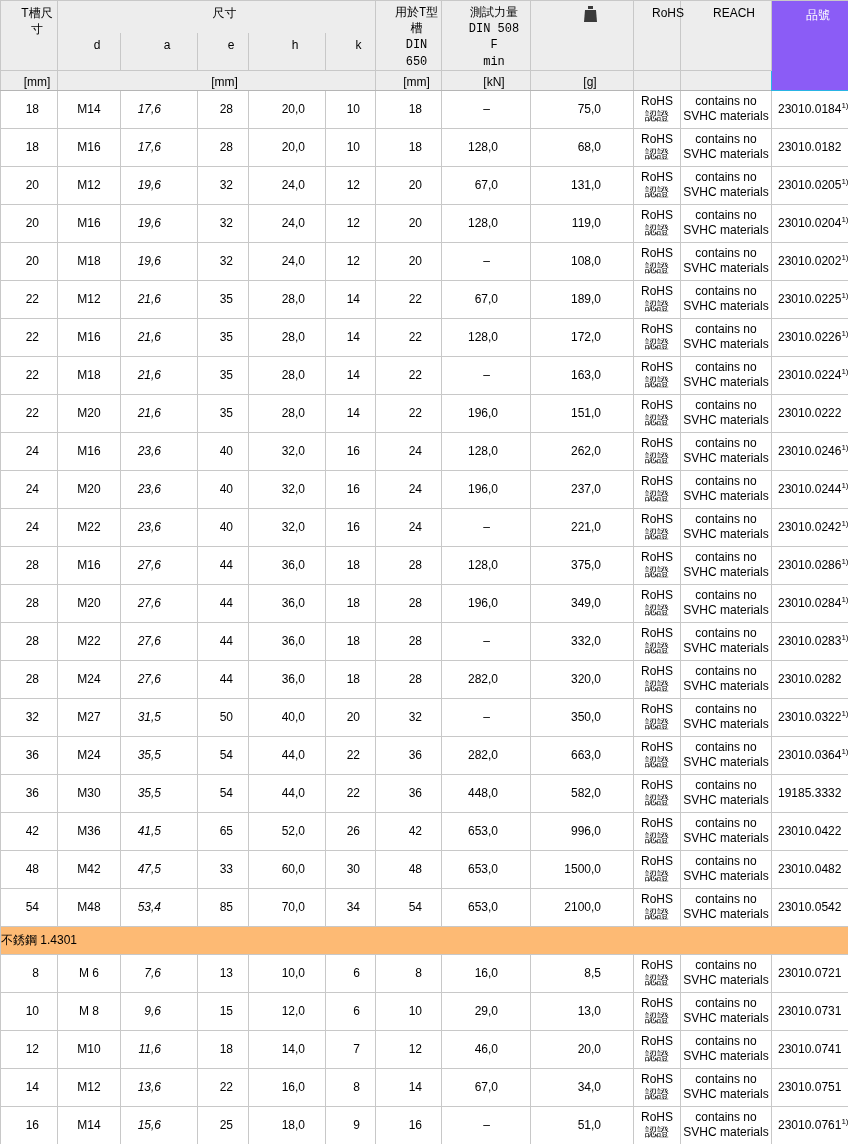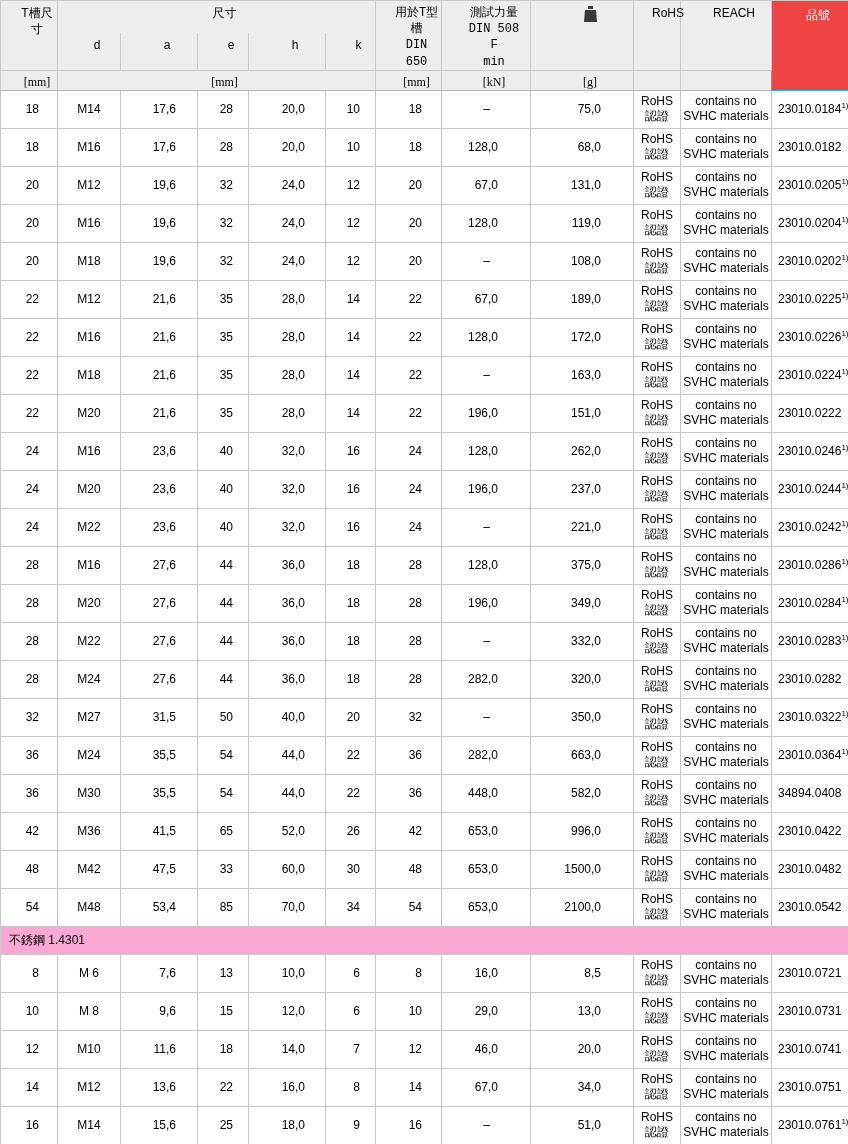--- a/index.html
+++ b/index.html
@@ -4,39 +4,39 @@
 <style>
   html,body{margin:0;padding:0;background:#ffffff;}
   body{font-family:"Liberation Sans","DejaVu Sans",sans-serif;color:#000;}
   .sheet{width:848px;background:#fff;}
   table{width:848px;border-collapse:collapse;table-layout:fixed;font-size:12px;}
   
   thead th{background:#ededed;font-weight:normal;vertical-align:top;padding:4px 2px 0 18px;
            border-right:1px solid #c8c8c8;border-left:1px solid #c8c8c8;text-align:center;line-height:1.35;}
   thead tr.h-a th{border-top:1px solid #c8c8c8;}
   thead tr.h-units th{border-top:1px solid #c8c8c8;border-bottom:1px solid #b5b5b5;padding-top:3px;}
-  thead th.partno-h{background:#ef4444;color:#ffffff;border:1px solid #29b4e5;padding-top:6px;}
-  tr.h-a{height:24px;} tr.h-b{height:28px;} tr.h-units{height:17px;font-family:Liberation Serif, serif;}
+  thead th.partno-h{background:#8b5cf6;color:#ffffff;border:1px solid #29b4e5;padding-top:6px;}
+  tr.h-a{height:24px;} tr.h-b{height:28px;} tr.h-units{height:17px;}
   .hdr-sm{display:block;font-family:Liberation Mono, monospace;}
   
   .wicon{display:inline-block;margin-top:1px;}
   
   tbody td{border:1px solid #c8c8c8;height:35px;vertical-align:middle;background:#fff;}
   tbody tr{height:36px;}
   td.num{text-align:right;}
   td.ctr{text-align:center;}
   td.dash{text-align:center;padding-right:0 !important;}
-  td.c-tslot{padding-right:18px;} td.c-a{padding-right:21px;} td.c-e{padding-right:15px;}
+  td.c-tslot{padding-right:18px;} td.c-a{padding-right:36px;font-style:italic;} td.c-e{padding-right:15px;}
   td.c-h{padding-right:20px;} td.c-k{padding-right:15px;} td.c-din{padding-right:19px;}
   td.c-f{padding-right:32px;} td.c-g{padding-right:32px;padding-left:28px;}
   td.rohs,td.reach{text-align:center;line-height:1.3;font-size:12px;}
   td.part{text-align:left;padding-left:6px;}
   .part-link{color:#000000;cursor:pointer;}
   sup{font-size:8px;line-height:0;}
-  tr.divider td{background:#f9a8d4;text-align:left;padding-left:8px;height:25px;border:1px solid #c8c8c8;}
+  tr.divider td{background:#fdba74;text-align:left;padding-left:0;height:25px;border:1px solid #c8c8c8;}
   tr.divider{height:26px;}
 </style>
 </head>
 <body>
 
 <div class="sheet">
   <table>
     <colgroup>
       <col style="width:57px">
         <col style="width:63px">
@@ -465,21 +465,21 @@
           <td class="num c-f">448,0</td>
           <td class="num c-g">582,0</td>
           <td class="rohs">
             <div>RoHS</div>
             <div>認證</div>
           </td>
           <td class="reach">
             <div>contains no</div>
             <div>SVHC materials</div>
           </td>
-          <td class="part"><span class="part-link">34894.0408</span></td>
+          <td class="part"><span class="part-link">19185.3332</span></td>
         </tr>
         <tr>
           <td class="num c-tslot">42</td>
           <td class="ctr">M36</td>
           <td class="num c-a">41,5</td>
           <td class="num c-e">65</td>
           <td class="num c-h">52,0</td>
           <td class="num c-k">26</td>
           <td class="num c-din">42</td>
           <td class="num c-f">653,0</td>

